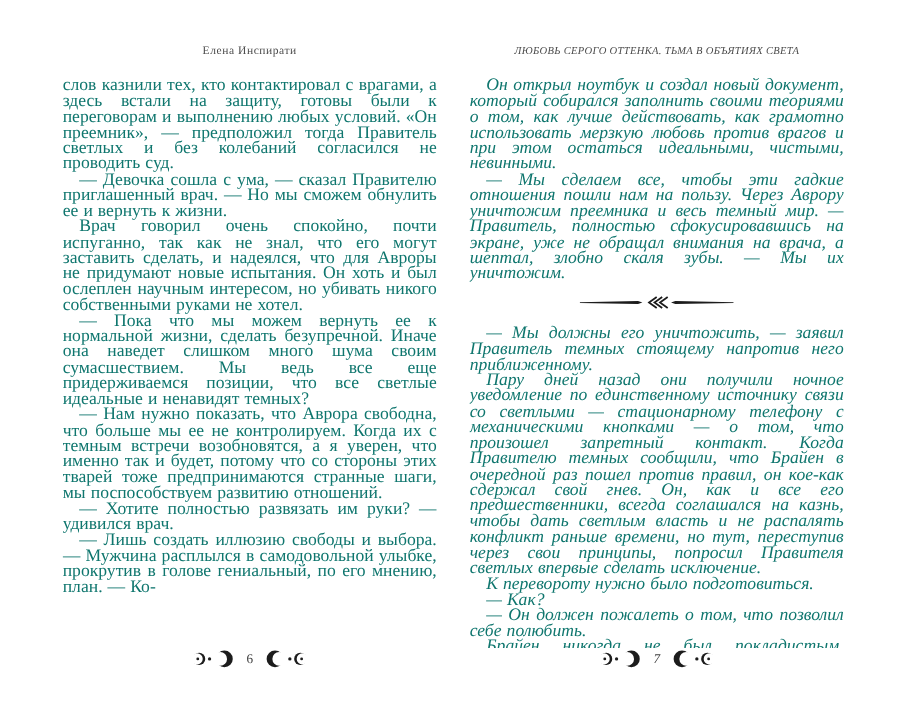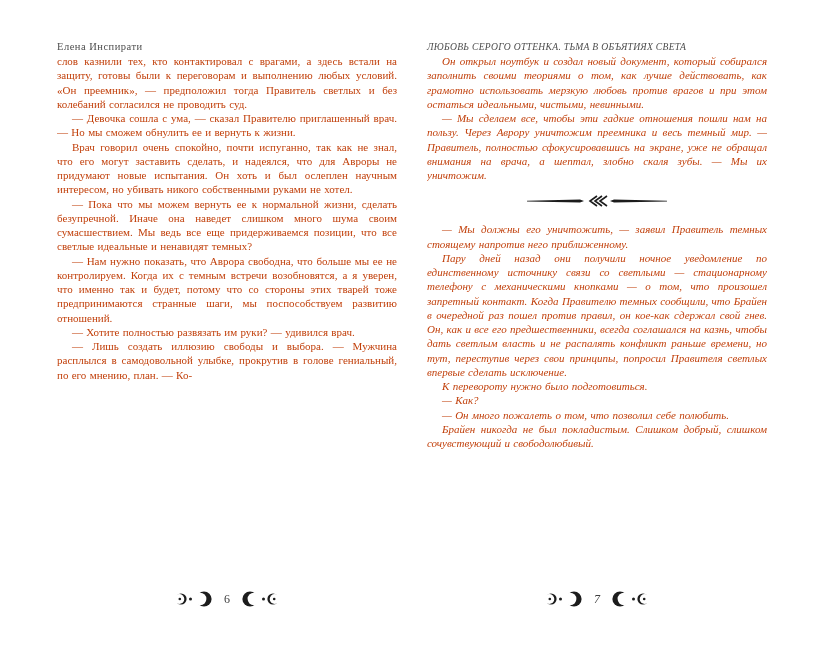--- a/index.html
+++ b/index.html
@@ -28,32 +28,32 @@
   .page.left  { left: 0; }
   .page.right { left: 410px; font-style: italic; }
   .page-column {
     position: absolute;
     top: 41px;
     width: 340px;
   }
   .page.left  .page-column { left: 57px; }
   .page.right .page-column { left: 17px; }
   .running-header {
-    text-align: left;
+    text-align: center;
     color: #4d4d4d;
     white-space: nowrap;
-    margin-bottom: 2px;
+    margin-bottom: 19px;
   }
   .page.left  .running-header { font-size: 10.5px; letter-spacing: 0.5px; }
   .page.right .running-header { font-size: 9.6px;  letter-spacing: 0.3px; }
   .page-text {
     height: 518px;
     overflow: hidden;
-    color: #c2410c;
-    font-size: 11px;
+    color: #0f766e;
+    font-size: 16px;
     line-height: 14.25px;
     text-align: justify;
     word-spacing: 0.6px;
   }
   .page-text p { margin: 0; }
   .page-text p.indent { text-indent: 15px; }
   .section-divider {
     display: flex;
     justify-content: center;
     margin: 11px 0 13px 0;
@@ -135,21 +135,21 @@
               <path d="M75,3 L68,8 L75,13" fill="none" stroke="#1c1c1c" stroke-width="1.6"></path>
               <path d="M80,3 L73,8 L80,13" fill="none" stroke="#1c1c1c" stroke-width="1.6"></path>
             </svg>
           </span>
         </div>
 
         <p class="indent">— Мы должны его уничтожить, — заявил Правитель темных стоящему напротив него приближенному.</p>
         <p class="indent">Пару дней назад они получили ночное уведомление по единственному источнику связи со светлыми — стационарному телефону с механическими кнопками — о том, что произошел запретный контакт. Когда Правителю темных сообщили, что Брайен в очередной раз пошел против правил, он кое-как сдержал свой гнев. Он, как и все его предшественники, всегда соглашался на казнь, чтобы дать светлым власть и не распалять конфликт раньше времени, но тут, переступив через свои принципы, попросил Правителя светлых впервые сделать исключение.</p>
         <p class="indent">К перевороту нужно было подготовиться.</p>
         <p class="indent">— Как?</p>
-        <p class="indent">— Он много пожалеть о том, что позволил себе полюбить.</p>
+        <p class="indent">— Он должен пожалеть о том, что позволил себе полюбить.</p>
         <p class="indent">Брайен никогда не был покладистым. Слишком добрый, слишком сочувствующий и свободолюбивый.</p>
       </div>
     </div>
     <div class="page-footer">
       <span>
         <svg class="ornament-svg" width="42" height="20" viewBox="0 0 42 20">
           <circle cx="8" cy="10" r="5.6" fill="#1c1c1c"></circle>
           <circle cx="6.2" cy="10" r="5.1" fill="#ffffff"></circle>
           <circle cx="6.8" cy="10" r="1.3" fill="#1c1c1c"></circle>
           <circle cx="17.5" cy="10" r="1.5" fill="#1c1c1c"></circle>

